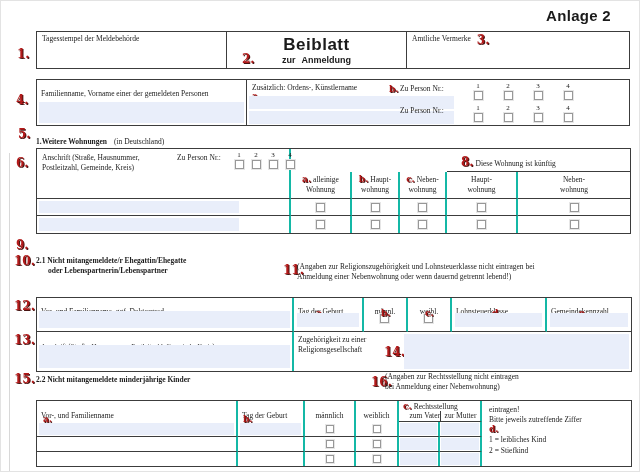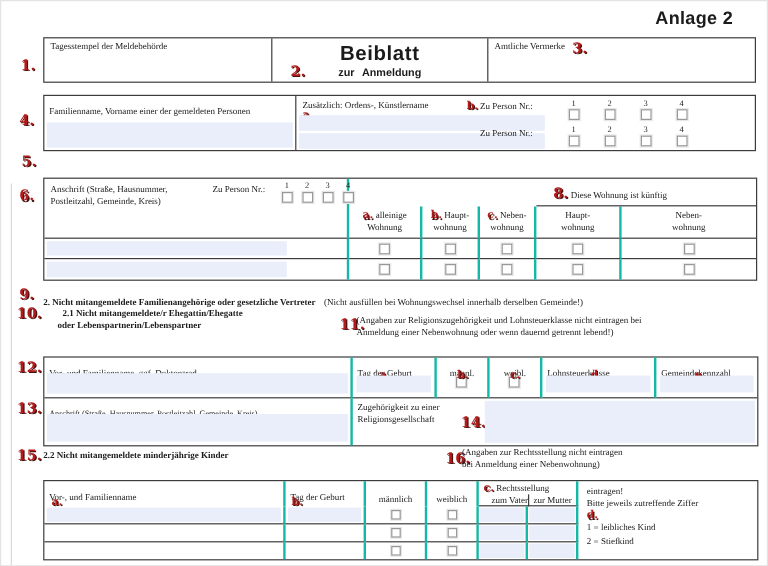--- a/index.html
+++ b/index.html
@@ -111,20 +111,24 @@
           </div>
         <div class="numcol">
             <span class="digit">4</span>
             <span class="cb"></span>
           </div>
       </div>
     </div>
   </div>
 
   <span class="abs mk mk-lg" style="left:17px;top:127px">5.</span>
+  <div class="abs" style="left:35px;top:129px">
+    <span class="lbl b">1.Weitere Wohnungen</span>
+    <span class="lbl" style="margin-left:3px">(in Deutschland)</span>
+  </div>
 
   <span class="abs mk mk-lg" style="left:15px;top:156px">6.</span>
   <div class="abs grid dw" style="left:35px;top:147px">
     <div class="rel br bb" style="grid-area:1/1/3/2">
       <span class="abs lbl" style="left:5px;top:4px">Anschrift (Straße, Hausnummer,</span>
       <span class="abs lbl" style="left:5px;top:14px">Postleitzahl, Gemeinde, Kreis)</span>
       <span class="abs lbl" style="left:140px;top:4px">Zu Person Nr.:</span>
       <div class="abs numrow2" style="left:197px;top:3px">
         <div class="numcol">
             <span class="digit">1</span>
@@ -202,27 +206,23 @@
       </div>
     <div class="ccell br" style="grid-area:4/5/5/6">
         <span class="cb"></span>
       </div>
     <div class="ccell" style="grid-area:4/6/5/7">
         <span class="cb"></span>
       </div>
   </div>
 
   <span class="abs mk mk-lg" style="left:15px;top:238px">9.</span>
-  <div class="abs" style="left:35px;top:240px">
-    <span class="lbl b">2. Nicht mitangemeldete Familienangehörige oder gesetzliche Vertreter</span>
-    <span class="lbl" style="margin-left:3px">(Nicht ausfüllen bei Wohnungswechsel innerhalb derselben Gemeinde!)</span>
-  </div>
 
   <span class="abs mk mk-lg" style="left:13px;top:254px">10.</span>
-  <div class="abs lbl b" style="left:51px;top:255px">2.1 Nicht mitangemeldete/r Ehegattin/Ehegatte</div>
+  <div class="abs lbl b" style="left:35px;top:255px">2.1 Nicht mitangemeldete/r Ehegattin/Ehegatte</div>
   <div class="abs lbl b" style="left:47px;top:265px">oder Lebenspartnerin/Lebenspartner</div>
   <span class="abs mk mk-lg" style="left:282px;top:263px">11.</span>
   <div class="abs lbl" style="left:296px;top:261px">(Angaben zur Religionszugehörigkeit und Lohnsteuerklasse nicht eintragen bei</div>
   <div class="abs lbl" style="left:296px;top:271px">Anmeldung einer Nebenwohnung oder wenn dauernd getrennt lebend!)</div>
 
   <span class="abs mk mk-lg" style="left:13px;top:299px">12.</span>
   <span class="abs mk mk-lg" style="left:13px;top:333px">13.</span>
   <div class="abs grid sp" style="left:35px;top:296px">
     <div class="rel br bb" style="grid-area:1/1/2/2;padding:2px 4px">
       <span class="lbl">Vor- und Familienname, ggf. Doktorgrad</span>

